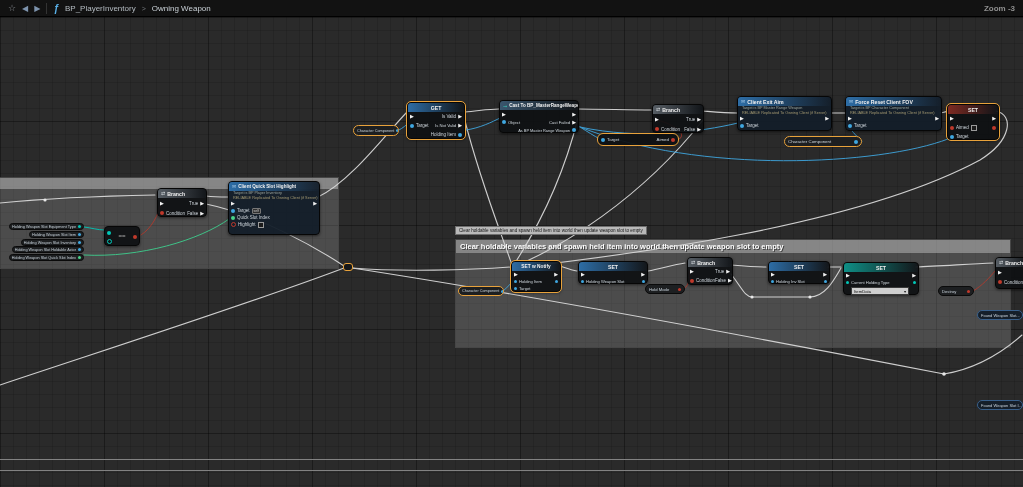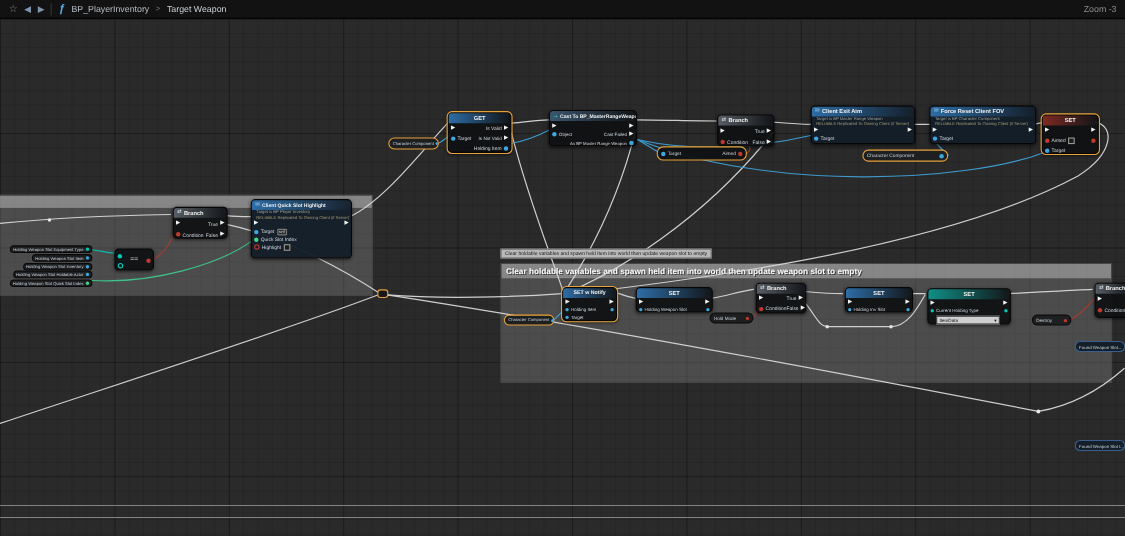--- a/index.html
+++ b/index.html
@@ -10,21 +10,21 @@
   .toolbar{position:absolute;left:0;top:0;width:1023px;height:17px;background:#121212;
            border-bottom:1px solid #000;display:flex;align-items:center;gap:6px;
            padding:0 8px;box-sizing:border-box;z-index:10;font-size:8px;color:#aab2b8;}
   .tb-icon{font-size:9px;line-height:1;color:#8a8f94;}
   .tb-arrow{color:#7d93ad;font-size:8px;}
   .tb-sep{width:1px;height:11px;background:#333;}
   .tb-f{color:#58b0e8;font-style:italic;font-weight:bold;font-size:10px;}
   .crumb-root{color:#b5bcc2;}
   .crumb-sep{color:#767a7e;font-size:7px;}
   .crumb-page{color:#c9d0d6;}
-  .tb-zoom{margin-left:auto;color:#8f8f8f;font-weight:normal;}
+  .tb-zoom{margin-left:auto;color:#8f8f8f;font-weight:bold;}
   
   .graph{position:absolute;left:0;top:17px;width:1023px;height:470px;
          background-color:#2a2a2a;
          background-image:
            linear-gradient(rgba(0,0,0,.28) 1px,transparent 1px),
            linear-gradient(90deg,rgba(0,0,0,.28) 1px,transparent 1px),
            linear-gradient(rgba(0,0,0,.12) 1px,transparent 1px),
            linear-gradient(90deg,rgba(0,0,0,.12) 1px,transparent 1px);
          background-size:104px 104px,104px 104px,13px 13px,13px 13px;}
   
@@ -86,21 +86,21 @@
 <body>
 
 <div class="toolbar">
   <span class="tb-icon">☆</span>
   <span class="tb-arrow">◀</span>
   <span class="tb-arrow">▶</span>
   <span class="tb-sep"></span>
   <span class="tb-f">ƒ</span>
   <span class="crumb-root">BP_PlayerInventory</span>
   <span class="crumb-sep">&gt;</span>
-  <span class="crumb-page">Target Weapon</span>
+  <span class="crumb-page">Owning Weapon</span>
   <span class="tb-zoom">Zoom -3</span>
 </div>
 
 <div class="graph"></div>
 
 <div class="comment" style="left:-6px;top:177px;width:345px;height:92px;">
   <div class="chdr" style="height:11px;font-size:6px;"></div>
 </div>
 <div class="comment" style="left:455px;top:239px;width:556px;height:109px;">
   <div class="chdr" style="height:13px;font-size:7.5px;">

